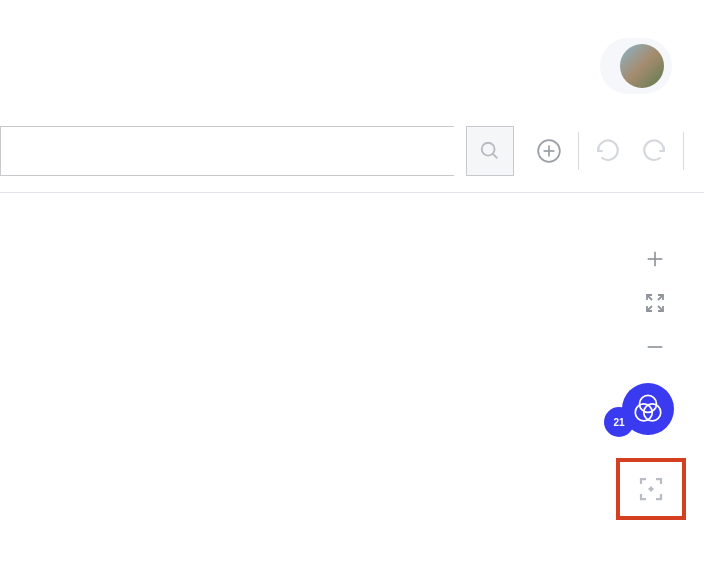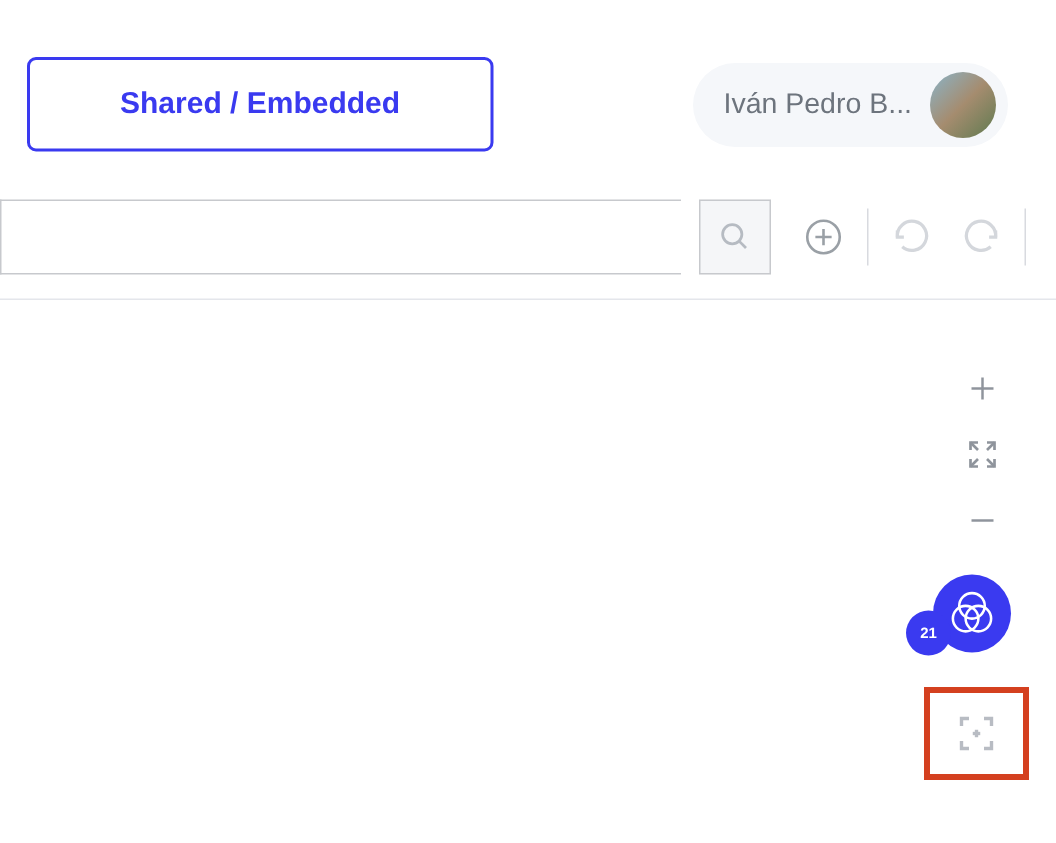--- a/index.html
+++ b/index.html
@@ -150,23 +150,21 @@
       display: flex;
       align-items: center;
       justify-content: center;
       cursor: pointer;
     }
   </style>
 </head>
 <body>
 
 <div class="header">
-  <button class="shared-btn">Shared / Embedded</button>
   <div class="user-chip">
-    <span>Iván Pedro B...</span>
     <div class="avatar"></div>
   </div>
 </div>
 
 <div class="toolbar">
   <input class="search-field" type="text" value="" style="">
   <div class="search-btn">
     <svg width="22" height="22" viewBox="0 0 24 24" fill="none" stroke="#b6bbc2" stroke-width="2">
         <circle cx="10" cy="10" r="7"></circle>
         <line x1="20" y1="20" x2="15" y2="15"></line>

